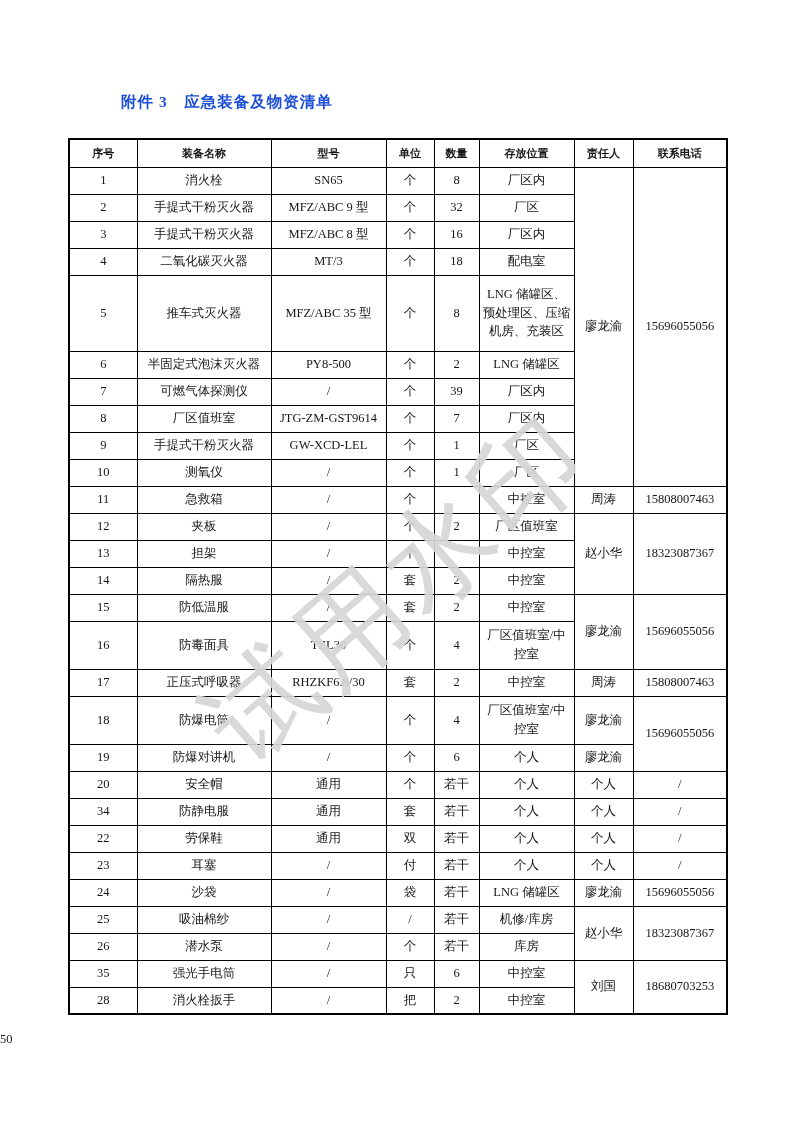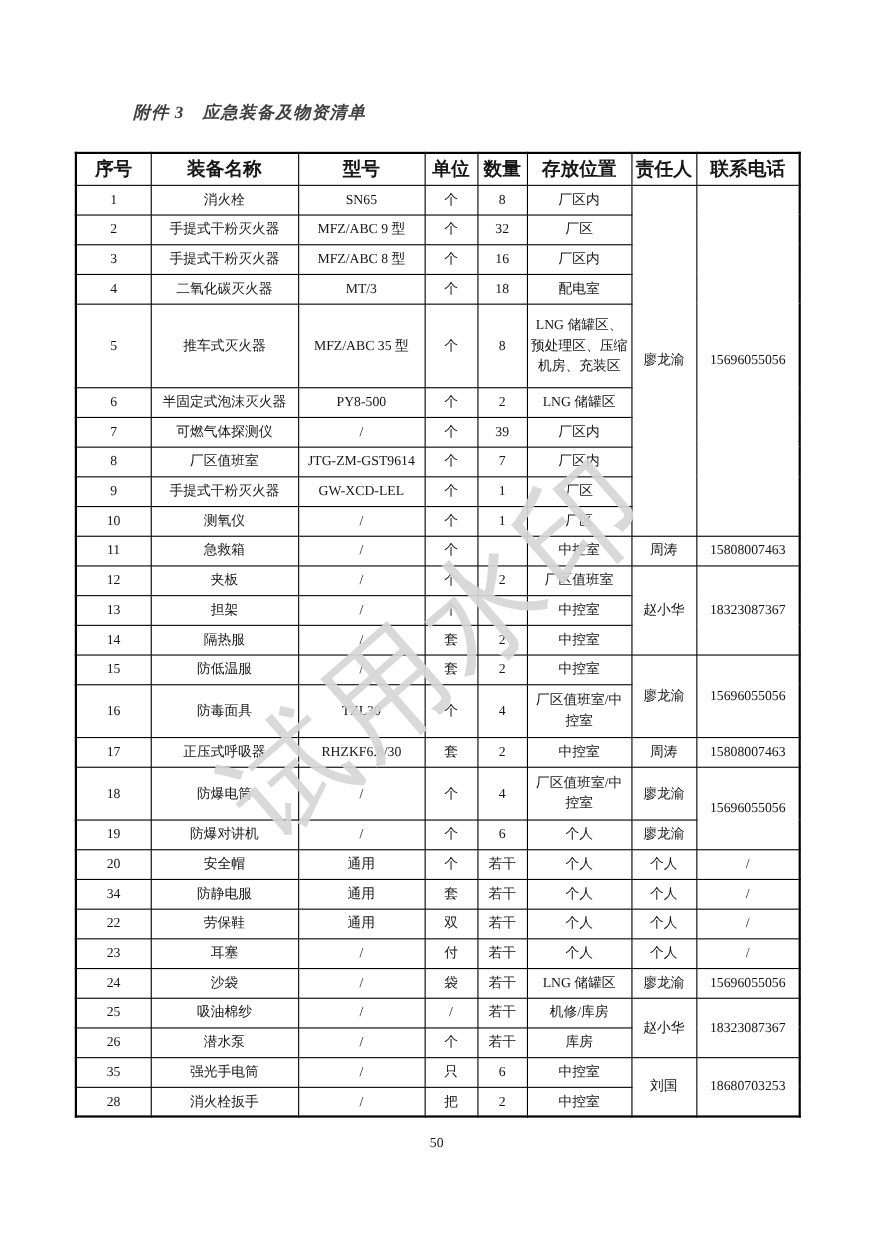--- a/index.html
+++ b/index.html
@@ -4,53 +4,52 @@
 <style>
   html,body{margin:0;padding:0;}
   body{
     width:794px;height:1123px;background:#ffffff;position:relative;
     font-family:"Liberation Serif","DejaVu Serif",serif;color:#1a1a1a;
     overflow:hidden;
   }
   .page{position:absolute;inset:0;}
   .doc-title{
     position:absolute;left:121px;top:92px;
-    font-size:15.5px;font-weight:bold;letter-spacing:1px;color:#404040;
+    font-size:15.5px;font-weight:bold;letter-spacing:1px;color:#1d4ed8;
     white-space:pre;
-    font-style:italic;
   }
   table.equip{
     position:absolute;left:68px;top:138px;width:658px;
     border-collapse:collapse;table-layout:fixed;
     border:2px solid #000;
   }
   table.equip th,table.equip td{
     border:1px solid #000;
     text-align:center;vertical-align:middle;
     font-size:12.5px;line-height:1.5;
     padding:1px 3px;
     word-break:break-all;
     color:#161616;
   }
-  table.equip th{font-weight:bold;font-size:17px;}
+  table.equip th{font-weight:bold;font-size:11px;}
   tr.hdr{height:28px;}
   tr.r{height:27px;}
   tr.r-tall{height:76px;}
   tr.r-2l{height:48px;}
   .watermark{
     position:absolute;left:164px;top:527px;width:476px;height:116px;
     font-size:110px;line-height:116px;letter-spacing:6px;white-space:nowrap;
     color:#d6d6d6;opacity:0.92;
     transform:rotate(-41deg);transform-origin:center center;
     pointer-events:none;z-index:3;
     font-family:"Liberation Serif","DejaVu Serif",serif;
   }
   .page-num{
     position:absolute;left:0;right:0;top:1032px;
-    text-align:center;font-size:12.5px;color:#222;
+    text-align:left;font-size:12.5px;color:#222;
   }
 </style>
 </head>
 <body>
 
 <div class="page">
 
   <div class="doc-title">附件 3　应急装备及物资清单</div>
 
   <table class="equip">

